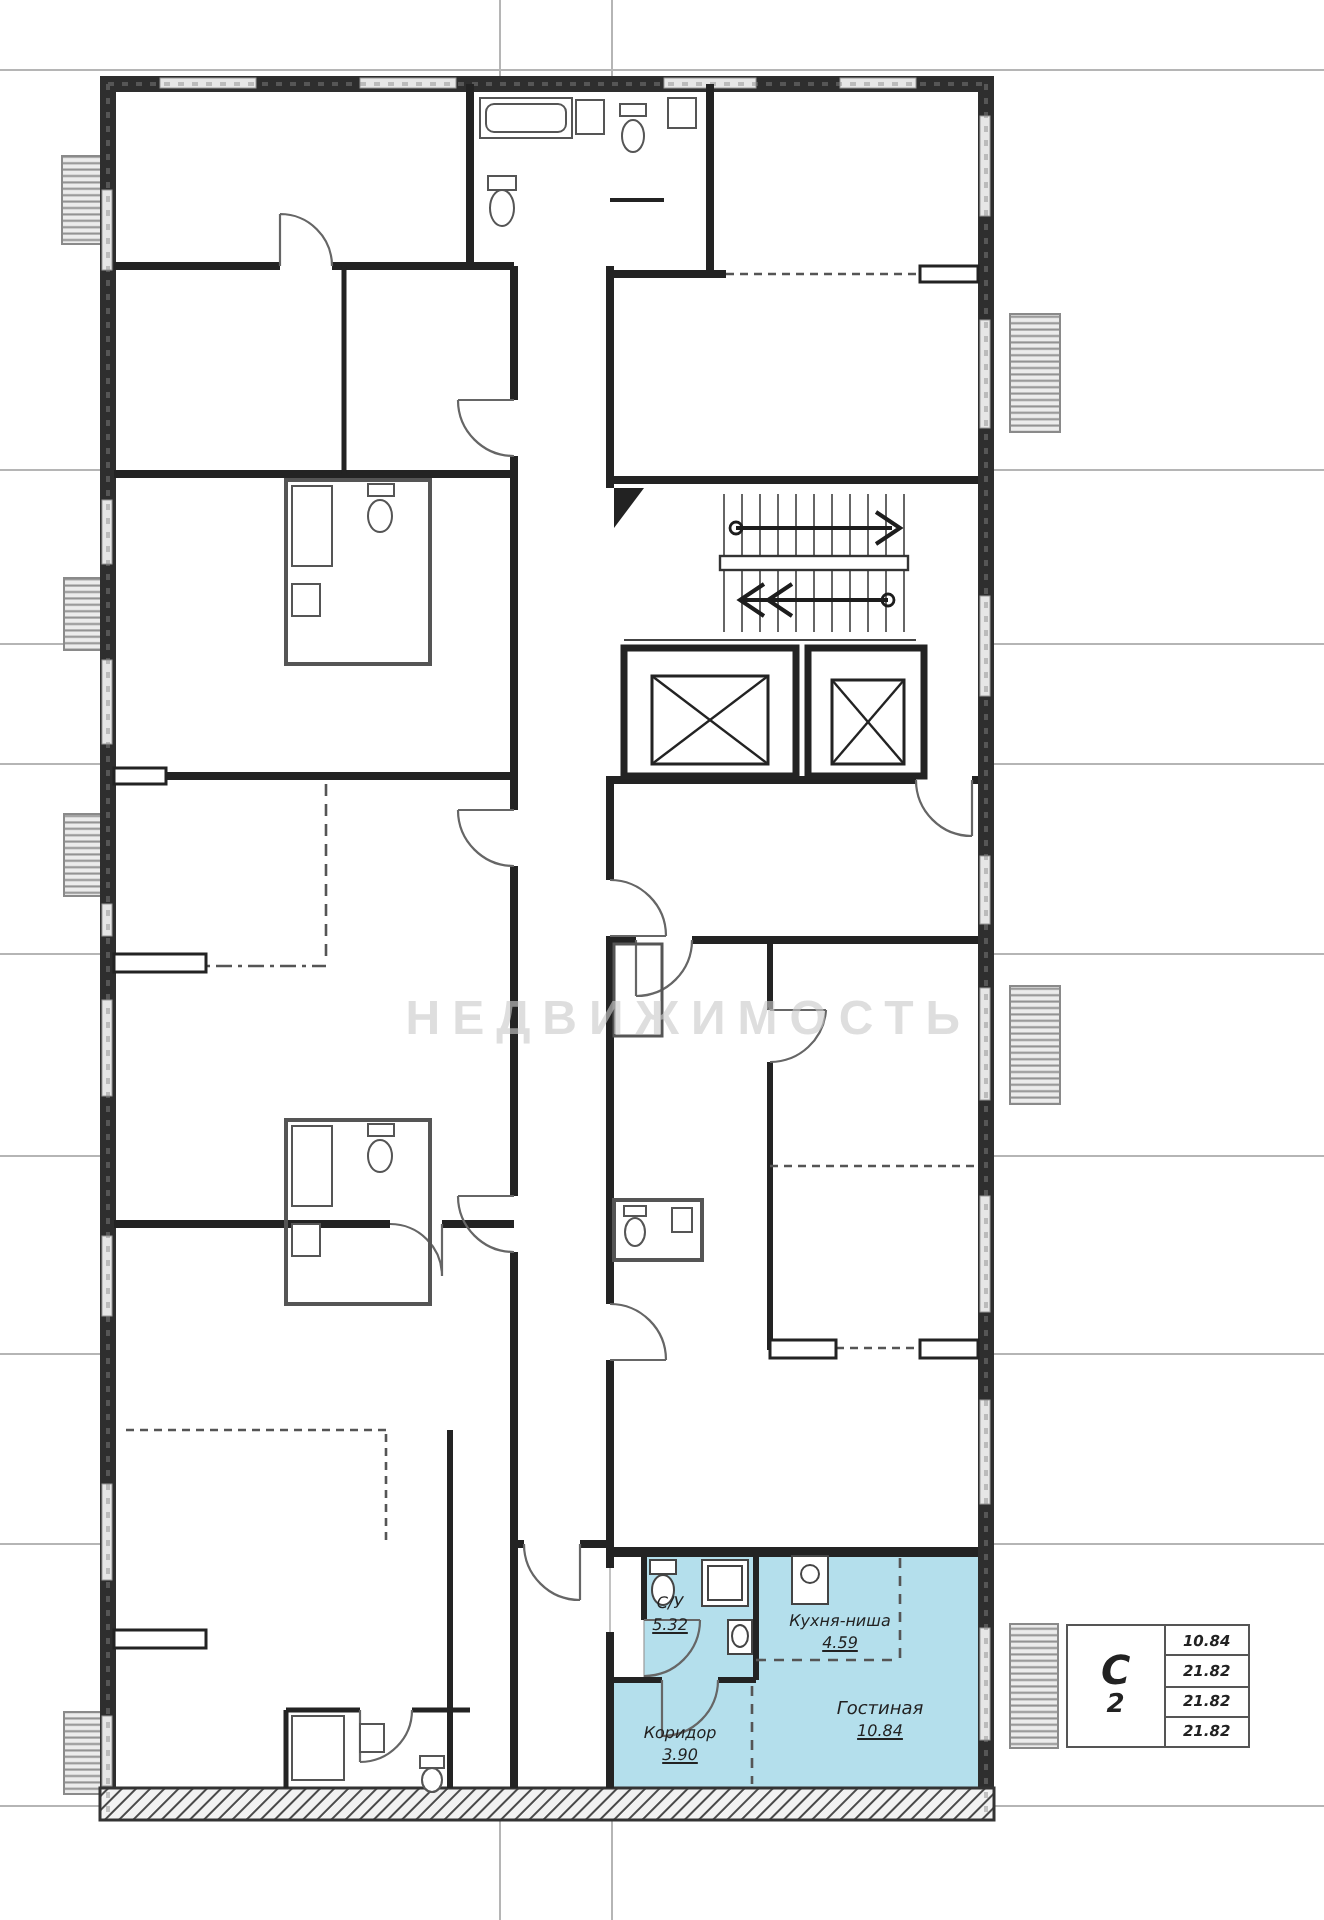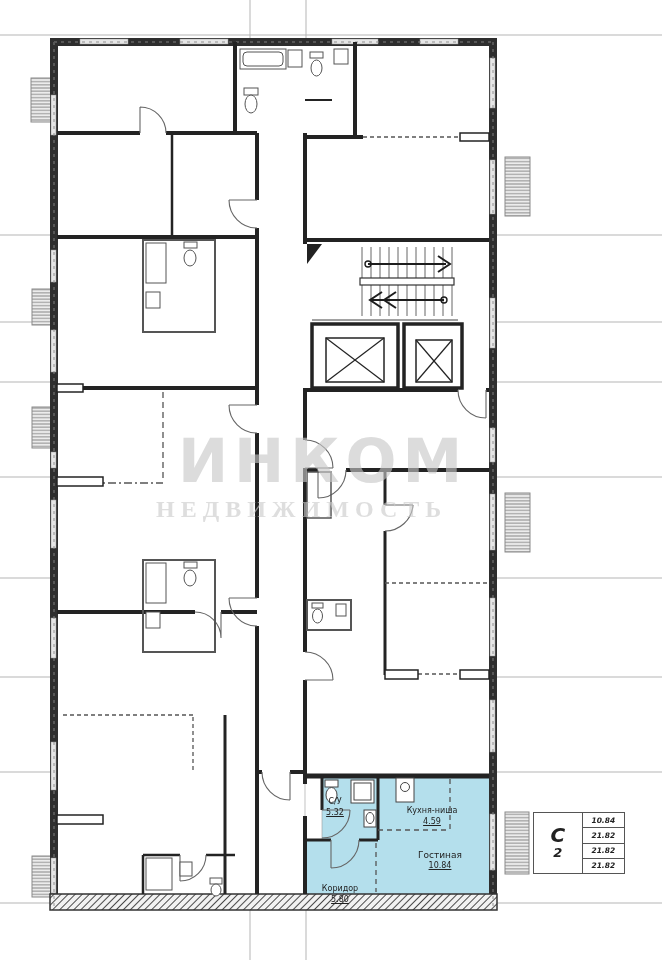--- a/index.html
+++ b/index.html
@@ -3,33 +3,33 @@
 <meta charset="utf-8">
 <style>
   html,body{margin:0;padding:0;background:#ffffff;}
   #canvas{position:relative;width:662px;height:960px;background:#ffffff;overflow:hidden;
           font-family:"Liberation Sans", sans-serif;}
   #plan-svg{position:absolute;left:0;top:0;}
   .overlay{position:absolute;}
   
   .wm-brand{left:168px;top:426px;width:310px;text-align:center;font-size:60px;font-weight:800;
             letter-spacing:6px;color:#c7c7c7;opacity:.62;font-family:"DejaVu Sans",sans-serif;}
-  .wm-tag{left:156px;top:496px;width:330px;text-align:left;font-size:24px;font-weight:700;
-          letter-spacing:6px;color:#cbcbcb;opacity:.62;font-family:Liberation Serif, serif;}
+  .wm-tag{left:156px;top:496px;width:330px;text-align:right;font-size:24px;font-weight:700;
+          letter-spacing:6px;color:#cbcbcb;opacity:.62;font-family:Liberation Sans, sans-serif;}
   
   .sec-labels{left:500px;top:263px;width:160px;text-align:center;font-style:italic;font-weight:700;
               font-size:17px;color:#222;line-height:1.55;font-family:"DejaVu Sans",sans-serif;}
   
-  .room-label{color:#222;text-align:center;line-height:1.35;font-size:8px;
+  .room-label{font-style:italic;color:#222;text-align:center;line-height:1.35;font-size:8px;
               font-family:"DejaVu Sans",sans-serif;}
   .room-label .area{text-decoration:underline;display:block;font-size:8px;}
   .lbl-su{left:314px;top:797px;width:42px;}
-  .lbl-kitchen{left:381px;top:806px;width:78px;padding-left:12px;}
+  .lbl-kitchen{left:381px;top:806px;width:78px;}
   .lbl-living{left:398px;top:849px;width:84px;font-size:9px;}
-  .lbl-corridor{left:309px;top:884px;width:62px;}
+  .lbl-corridor{left:309px;top:862px;width:62px;}
   
   .info-table{left:533px;top:812px;width:90px;height:60px;border:1px solid #555;display:flex;
               background:rgba(255,255,255,.92);font-family:"DejaVu Sans",sans-serif;}
   .info-left{flex:1.15;border-right:1px solid #555;display:flex;flex-direction:column;
              align-items:center;justify-content:center;font-style:italic;color:#222;}
   .info-left .t{font-size:20px;font-weight:600;line-height:1;}
   .info-left .n{font-size:13px;font-weight:600;line-height:1.2;}
   .info-right{flex:1;display:flex;flex-direction:column;}
   .info-right .cell{flex:1;border-bottom:1px solid #555;display:flex;align-items:center;
                     justify-content:center;font-size:7.5px;font-style:italic;font-weight:600;color:#222;}
@@ -291,41 +291,40 @@
     <rect x="354" y="783" width="17" height="17"></rect>
     <rect x="325" y="780" width="13" height="7"></rect>
         <ellipse cx="331.5" cy="795" rx="5.5" ry="7.5"></ellipse>
     <rect x="364" y="810" width="12" height="17"></rect>
         <ellipse cx="370" cy="818" rx="4" ry="5.5"></ellipse>
     <rect x="396" y="778" width="18" height="24"></rect>
         <circle cx="405" cy="787" r="4.5"></circle>
   </g>
 </svg>
 
-  <div class="overlay wm-brand">ИНКОМ</div>
   <div class="overlay wm-tag">НЕДВИЖИМОСТЬ</div>
 
   <div class="overlay sec-labels">
   </div>
 
   <div class="overlay room-label lbl-su">
     <span>С/У</span>
     <span class="area">5.32</span>
   </div>
   <div class="overlay room-label lbl-kitchen">
     <span>Кухня-ниша</span>
     <span class="area">4.59</span>
   </div>
   <div class="overlay room-label lbl-living">
     <span>Гостиная</span>
     <span class="area">10.84</span>
   </div>
   <div class="overlay room-label lbl-corridor">
     <span>Коридор</span>
-    <span class="area">5.80</span>
+    <span class="area">3.90</span>
   </div>
 
   <div class="overlay info-table">
     <div class="info-left">
       <div class="t">С</div>
       <div class="n">2</div>
     </div>
     <div class="info-right">
       <div class="cell">10.84</div>
       <div class="cell">21.82</div>

